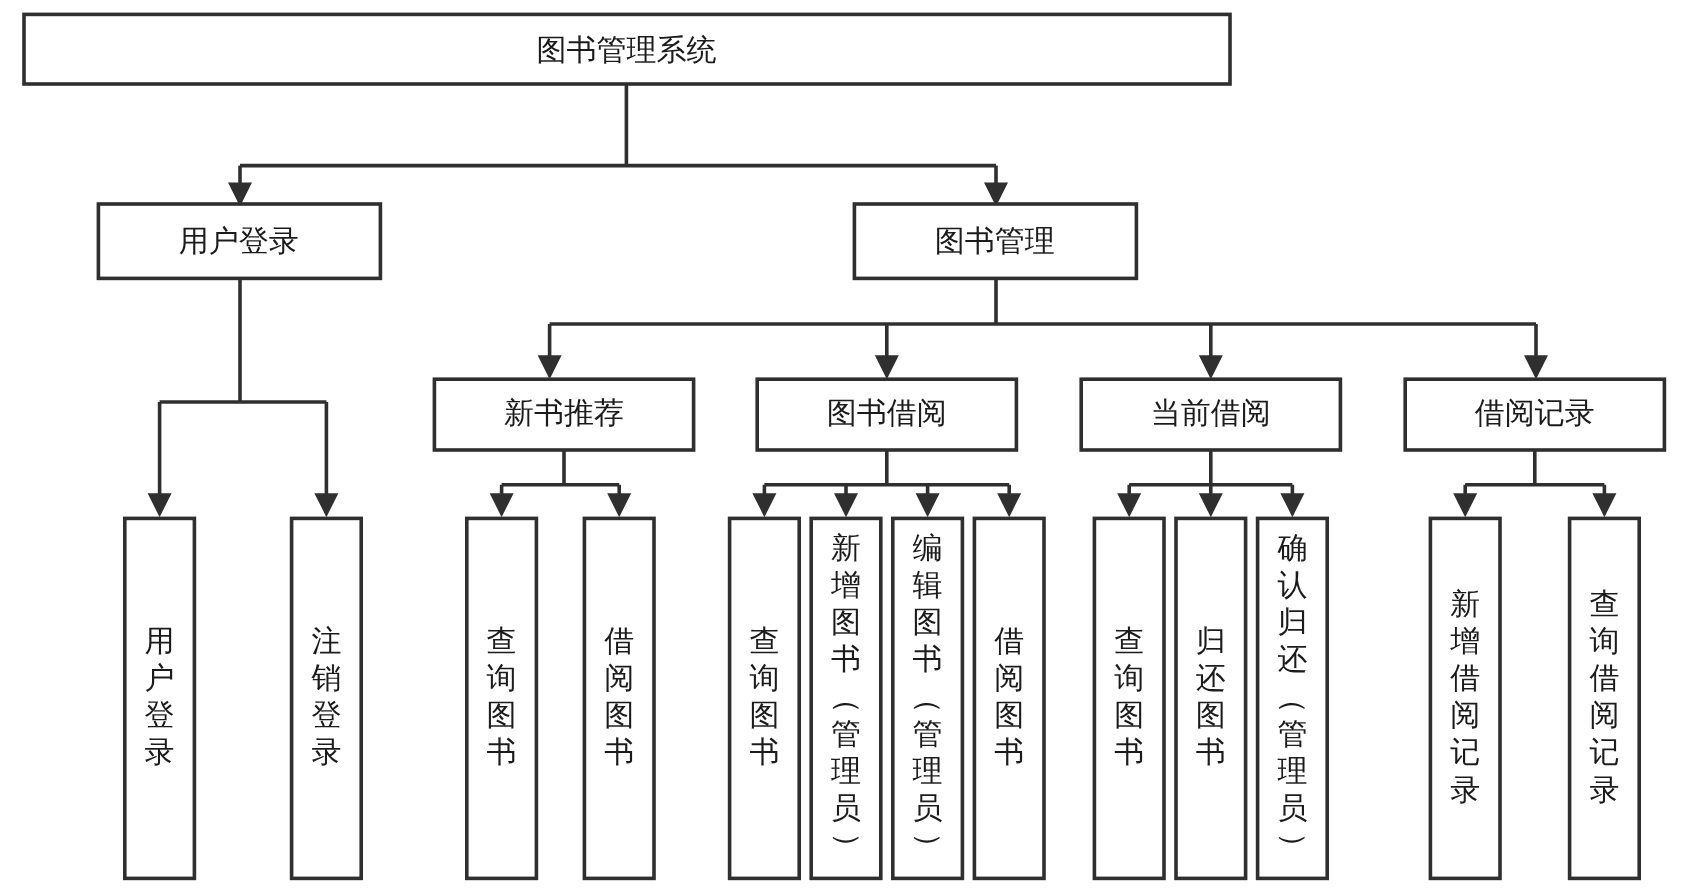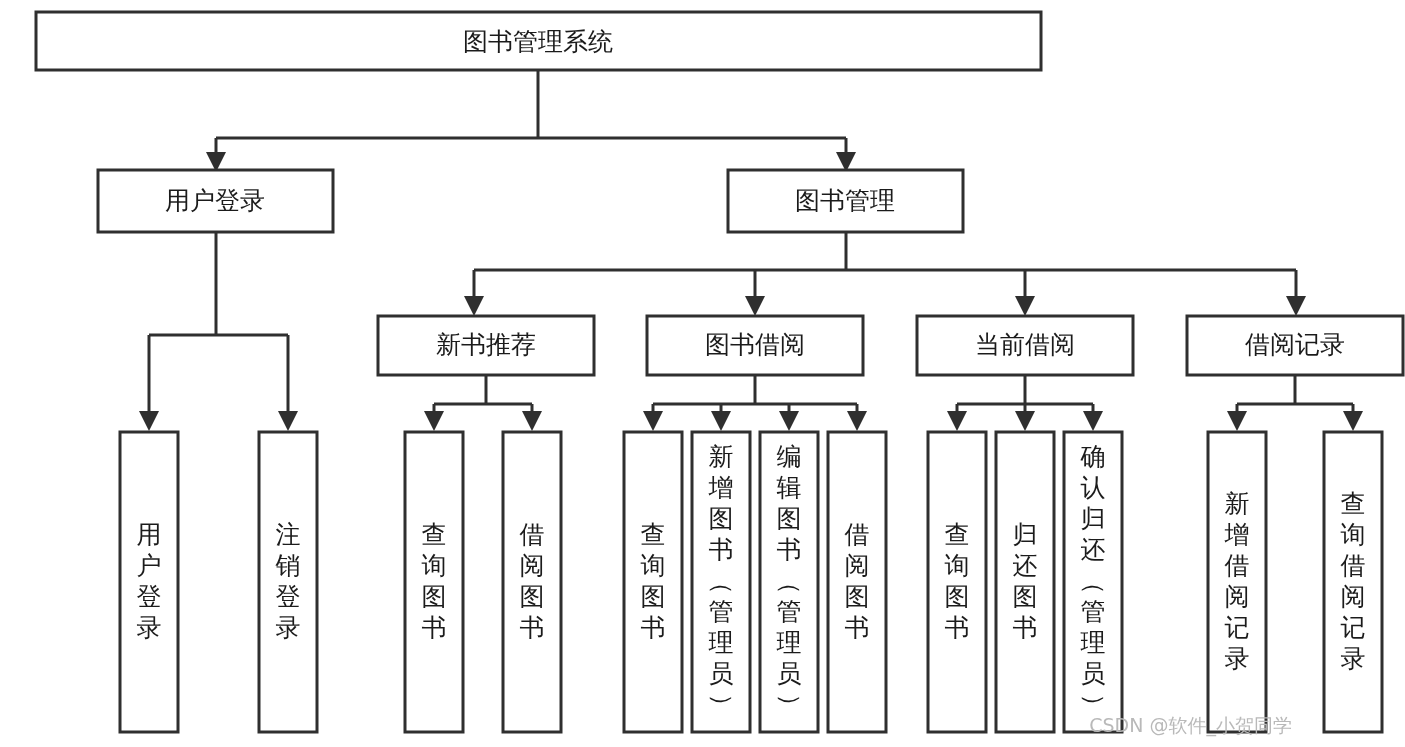--- a/index.html
+++ b/index.html
@@ -9,21 +9,21 @@
   }
   body {
     width: 1405px;
     height: 747px;
     position: relative;
     overflow: hidden;
     font-family: "DejaVu Sans", "Liberation Sans", sans-serif;
   }
   #diagram-root {
     position: absolute;
-    left: 16px;
+    left: 0;
     top: 0;
     width: 1286px;
     height: 747px;
   }
   svg.flow {
     display: block;
     width: 1405px;
     height: 747px;
   }
   .node-rect {
@@ -301,14 +301,13 @@
           <text class="vchar" x="1337" y="535.5">询</text>
           <text class="vchar" x="1337" y="566.5">借</text>
           <text class="vchar" x="1337" y="597.5">阅</text>
           <text class="vchar" x="1337" y="628.5">记</text>
           <text class="vchar" x="1337" y="659.5">录</text>
         </g>
     </g>
 
   </svg>
 
-  <div class="watermark">CSDN @软件_小贺同学</div>
 </div>
 
 </body></html>

